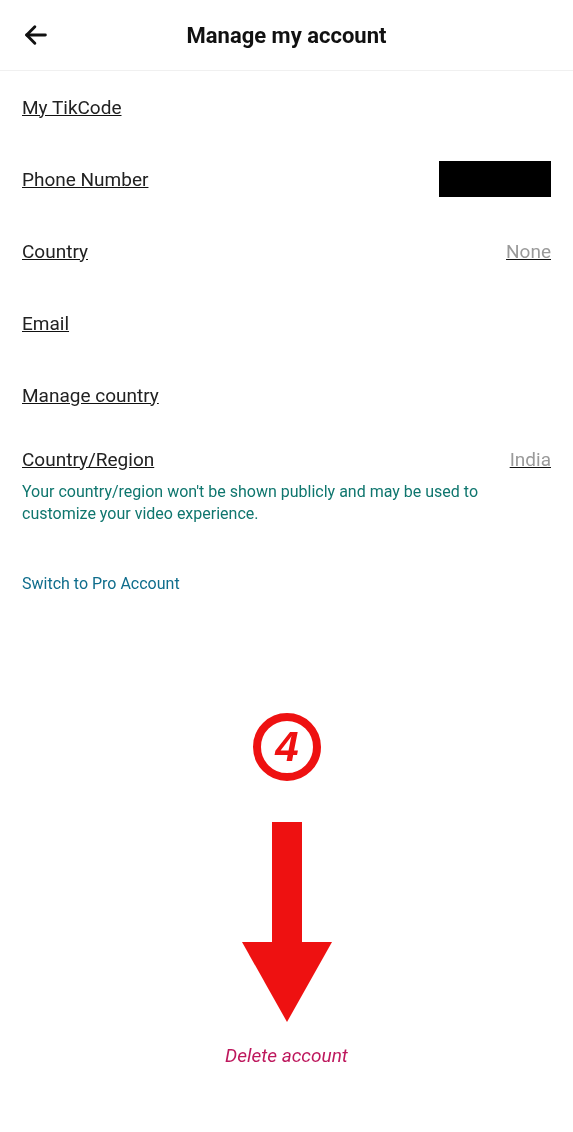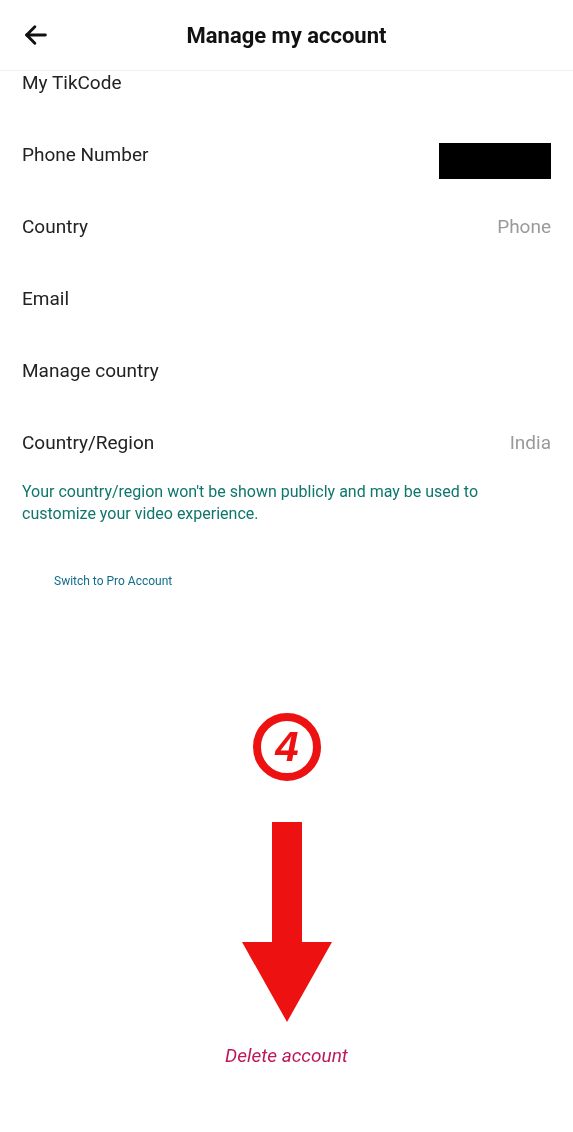--- a/index.html
+++ b/index.html
@@ -36,24 +36,25 @@
     text-align: center;
     font-size: 22px;
     font-weight: 700;
     color: #111;
   }
   .content {
     padding: 0 22px;
   }
   .row {
     display: flex;
-    align-items: flex-start;
+    align-items: center;
     justify-content: space-between;
     min-height: 72px;
     cursor: pointer;
+    text-decoration: underline;
   }
   .row-label {
     font-size: 19px;
     color: #222;
     font-weight: 400;
   }
   .row-value-muted {
     font-size: 19px;
     color: #9a9a9a;
   }
@@ -81,26 +82,25 @@
     box-shadow: 0 1px 2px rgba(0,0,0,0.15);
   }
   .helper-text {
     font-size: 16px;
     color: #0f766e;
     line-height: 1.4;
     margin-top: -6px;
     padding-bottom: 30px;
   }
   .pro-link {
-    font-size: 12px;
+    font-size: 16px;
     color: #0f6d8c;
     padding: 18px 0 10px 0;
     cursor: pointer;
     display: inline-block;
-    margin-left: 32px;
   }
   .annotation-container {
     position: absolute;
     left: 0;
     right: 0;
     top: 712px;
     display: flex;
     flex-direction: column;
     align-items: center;
     pointer-events: none;
@@ -145,21 +145,21 @@
     <span class="row-label">My TikCode</span>
   </div>
 
   <div class="row">
     <span class="row-label">Phone Number</span>
     <div class="redacted-box"></div>
   </div>
 
   <div class="row">
     <span class="row-label">Country</span>
-    <span class="row-value-muted">Phone</span>
+    <span class="row-value-muted">None</span>
   </div>
 
   <div class="row">
     <span class="row-label">Email</span>
   </div>
 
   <div class="row">
     <span class="row-label">Manage country</span>
   </div>
 

